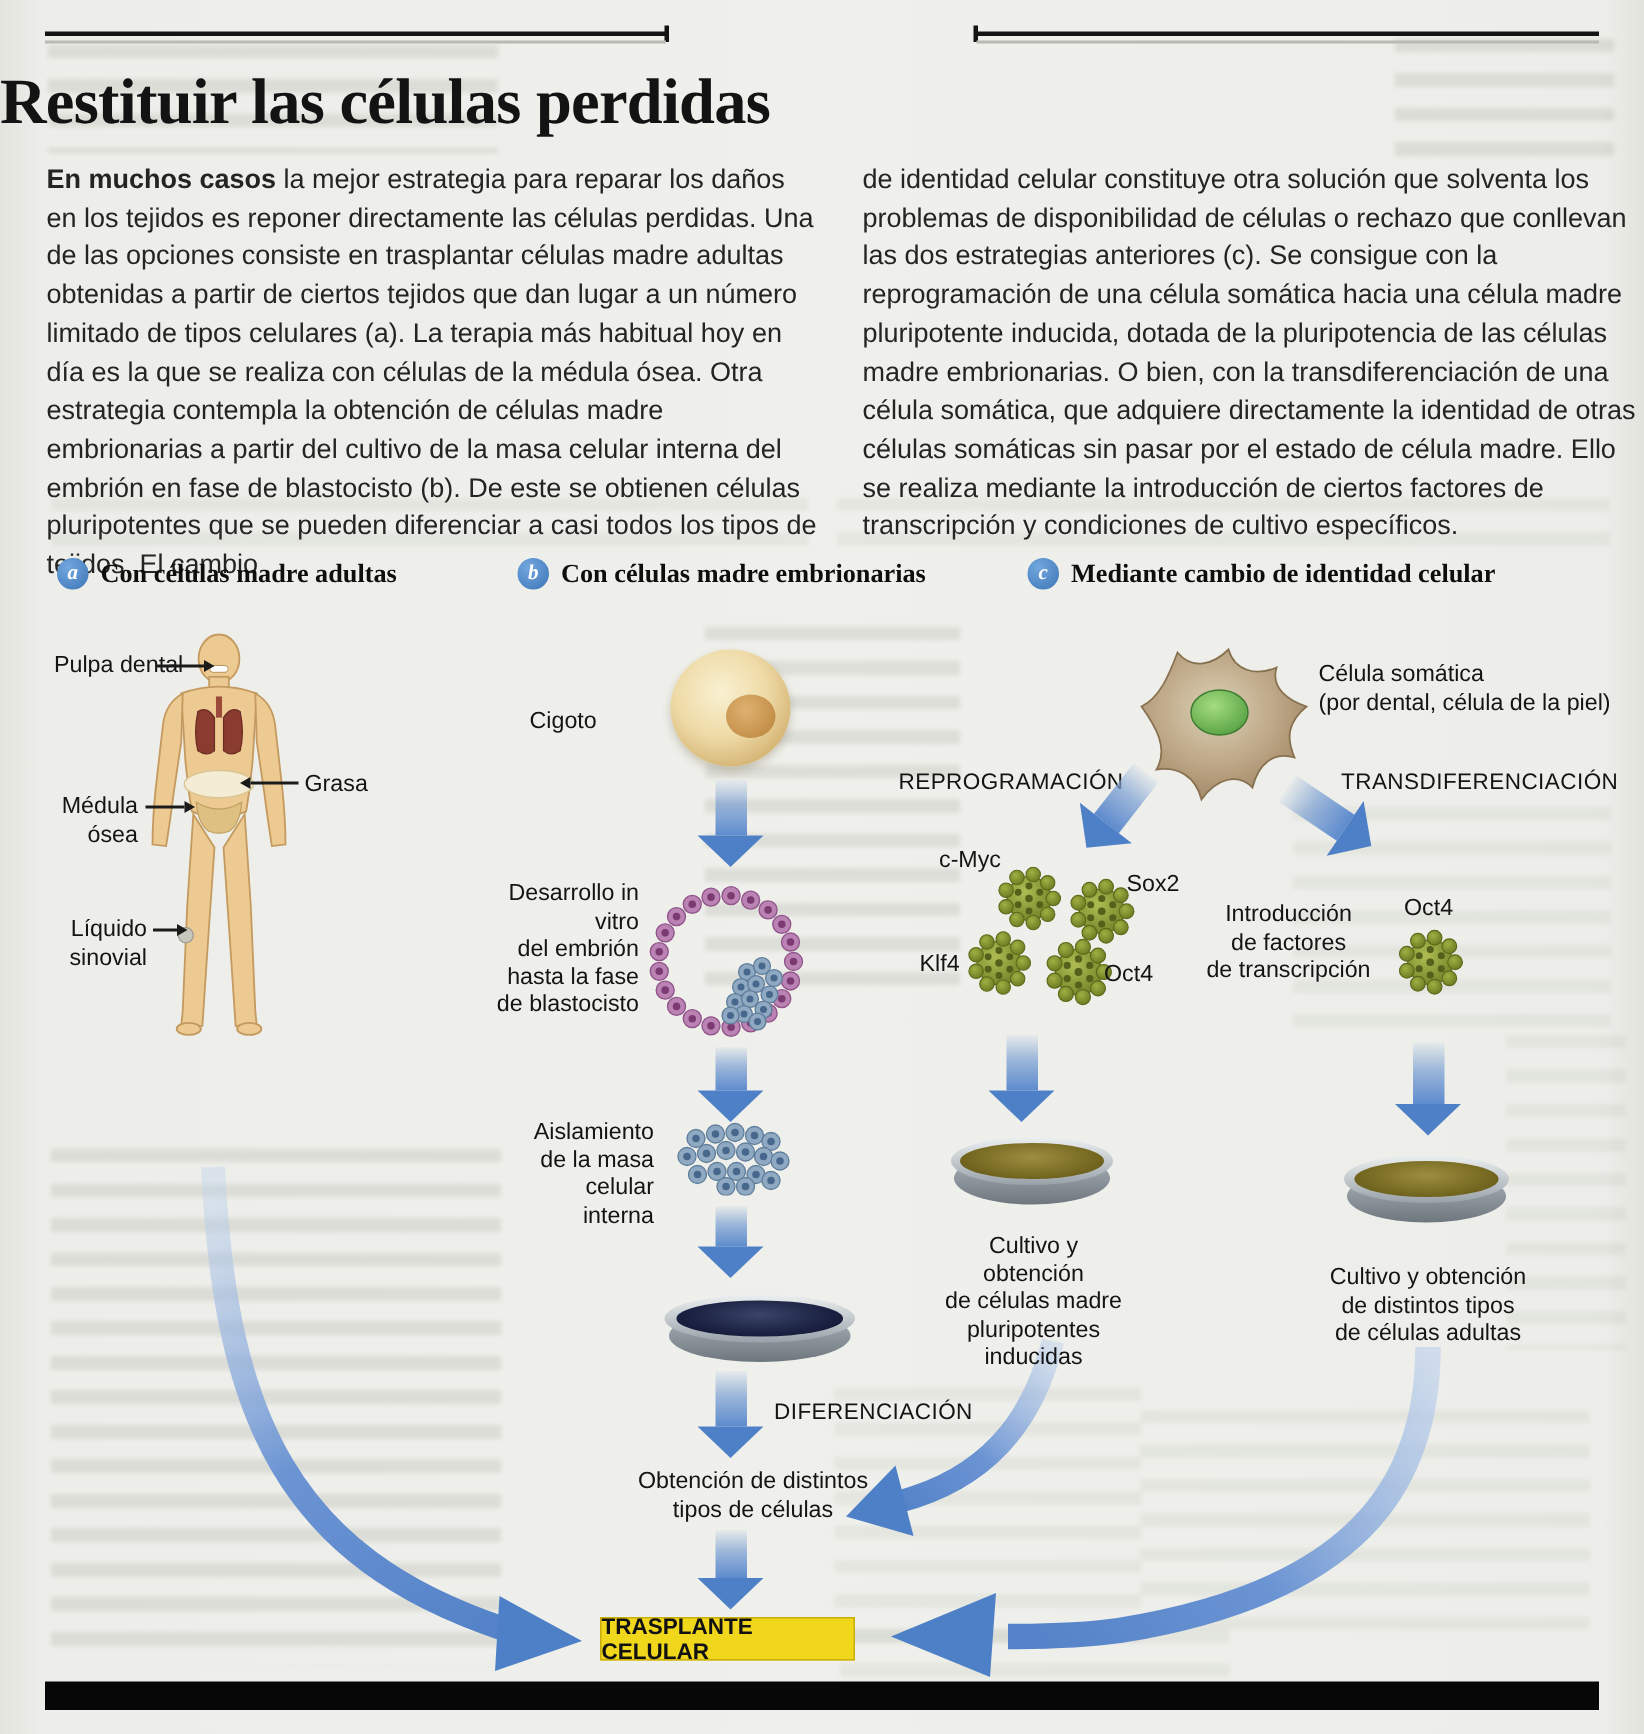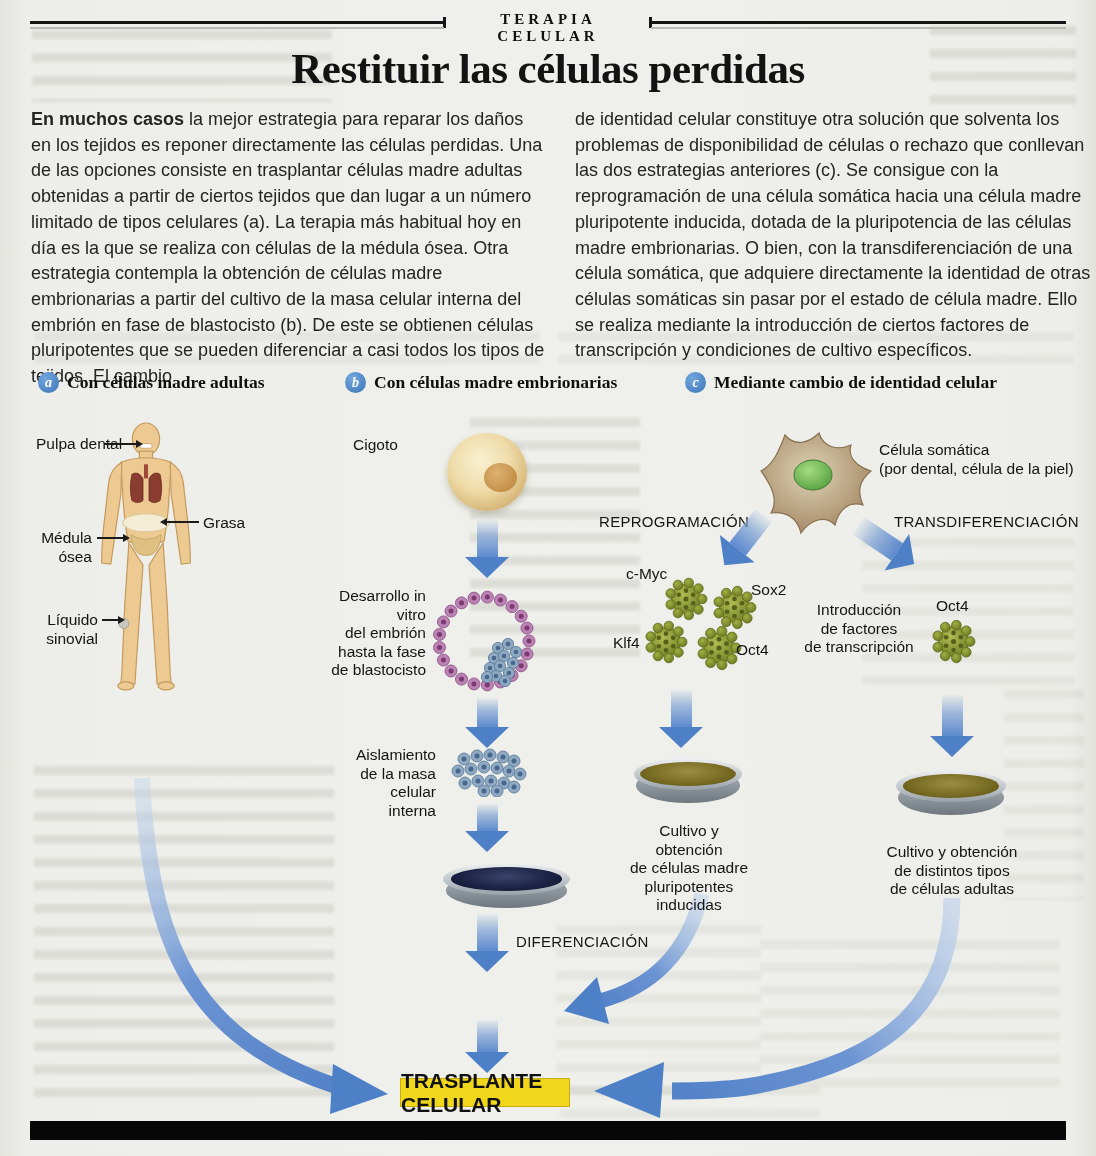--- a/index.html
+++ b/index.html
@@ -20,21 +20,21 @@
   
   .rule{position:absolute; top:21px; height:3px; background:#141414;}
   .rule::after{content:""; position:absolute; left:0; right:0; top:6px; height:2px; background:#b9bab4;}
   .rule.l::before{content:""; position:absolute; right:-2px; top:-4px; width:3px; height:11px; background:#141414;}
   .rule.r::before{content:""; position:absolute; left:-2px; top:-4px; width:3px; height:11px; background:#141414;}
   .kicker{
     position:absolute; top:11px; left:448px; width:200px; text-align:center;
     font:bold 15px "Liberation Serif",serif; letter-spacing:4px; color:#101010;
   }
   .title{
-    position:absolute; top:44px; left:0; width:100%; text-align:center;
+    position:absolute; top:44px; left:0; width:100%; 
     font:bold 43px "Liberation Serif",serif; color:#131313; letter-spacing:-.5px;
   }
   
   .intro{position:absolute; top:107px; font-size:18px; line-height:25.7px; color:#242424;}
   .intro b{font-weight:bold;}
   
   .sec{position:absolute; display:flex; align-items:center; gap:8px;}
   .sec .dot{
     width:21px; height:21px; border-radius:50%; flex:0 0 auto;
     background:radial-gradient(circle at 35% 30%, #72a7de, #3c74b6);
@@ -68,21 +68,21 @@
   .dish .well.olive{background:radial-gradient(ellipse at 50% 40%, #9c8e40 0%, #73661f 65%, #5c5118 100%);}
   
   .cigoto{position:absolute; border-radius:50%;
     background:radial-gradient(circle at 42% 36%, #f9f1d2 0%, #eedaa6 45%, #d6b576 76%, #b99250 100%);
     box-shadow:0 3px 6px rgba(90,70,30,.25);}
   .cigoto .nuc{position:absolute; left:46%; top:38%; width:42%; height:38%; border-radius:50%;
     background:radial-gradient(circle at 40% 35%, #dfb271, #c08c44 80%);}
   
   .ybox{position:absolute; background:#f0d71c; border:1px solid #c9ae0b;
     display:flex; align-items:center; justify-content:center;
-    font-weight:bold; font-size:21px; color:#111;}
+    font-weight:bold; font-size:15px; color:#111;}
   
   .bottombar{position:absolute; background:#070707;}
   .curves,.decosvg{position:absolute; left:0; top:0; pointer-events:none;}
   .virion{position:absolute;}
 </style>
 </head>
 <body>
 
 <div class="page">
 
@@ -125,21 +125,20 @@
   <div class="ghost" style="left:470px;top:418px;width:170px;height:250px;"></div>
   <div class="ghost" style="left:34px;top:766px;width:300px;height:345px;"></div>
   <div class="ghost light" style="left:556px;top:925px;width:205px;height:180px;"></div>
   <div class="ghost light" style="left:862px;top:538px;width:212px;height:155px;"></div>
   <div class="ghost light" style="left:1004px;top:690px;width:80px;height:210px;"></div>
   <div class="ghost light" style="left:760px;top:940px;width:300px;height:150px;"></div>
   <div class="ghost light" style="left:560px;top:1086px;width:260px;height:44px;"></div>
 
   <div class="rule l" style="left:30px;width:414px;"></div>
   <div class="rule r" style="left:651px;width:415px;"></div>
-  <div class="kicker">TERAPIA CELULAR</div>
   <div class="title">Restituir las células perdidas</div>
 
   <div class="intro" style="left:31px;width:516px;">
     <b>En muchos casos</b><span> la mejor estrategia para reparar los daños en los tejidos es reponer directamente las células perdidas. Una de las opciones consiste en trasplantar células madre adultas obtenidas a partir de ciertos tejidos que dan lugar a un número limitado de tipos celulares (a). La terapia más habitual hoy en día es la que se realiza con células de la médula ósea. Otra estrategia contempla la obtención de células madre embrionarias a partir del cultivo de la masa celular interna del embrión en fase de blastocisto (b). De este se obtienen células pluripotentes que se pueden diferenciar a casi todos los tipos de tejidos. El cambio</span>
   </div>
   <div class="intro" style="left:575px;width:520px;">
     <span>de identidad celular constituye otra solución que solventa los problemas de disponibilidad de células o rechazo que conllevan las dos estrategias anteriores (c). Se consigue con la reprogramación de una célula somática hacia una célula madre pluripotente inducida, dotada de la pluripotencia de las células madre embrionarias. O bien, con la transdiferenciación de una célula somática, que adquiere directamente la identidad de otras células somáticas sin pasar por el estado de célula madre. Ello se realiza mediante la introducción de ciertos factores de transcripción y condiciones de cultivo específicos.</span>
   </div>
 
   <div class="sec" style="left:38px;top:372px;">
@@ -210,21 +209,21 @@
 
   <div class="lbl r" style="left:34px;top:529px;width:58px;">Médula
 ósea</div>
   <div class="leader ar" style="left:97px;top:537px;width:26px;"></div>
 
   <div class="lbl r" style="left:38px;top:611px;width:60px;">Líquido
 sinovial</div>
   <div class="leader ar" style="left:102px;top:619px;width:16px;"></div>
 
 
-  <div class="lbl" style="left:353px;top:436px;">Cigoto</div>
+  <div class="lbl" style="left:353px;top:472px;">Cigoto</div>
   <div class="cigoto" style="left:447px;top:433px;width:80px;height:78px;">
     <div class="nuc"></div>
   </div>
 
   <div class="varrow" style="left:465px;top:520px;height:58px;">
     <div class="shaft"></div>
       <div class="head"></div>
   </div>
 
   <svg id="blasto-svg" class="decosvg" style="left:430px;top:588px;" width="108" height="106" viewBox="0 0 108 106">
@@ -357,20 +356,22 @@
       <div class="rim"></div>
       <div class="well dark"></div>
   </div>
 
   <div class="varrow" style="left:465px;top:914px;height:58px;">
     <div class="shaft"></div>
       <div class="head"></div>
   </div>
   <div class="lbl caps" style="left:516px;top:933px;">DIFERENCIACIÓN</div>
 
+  <div class="lbl c" style="left:407px;top:979px;width:190px;">Obtención de distintos
+tipos de células</div>
 
   <div class="varrow" style="left:465px;top:1020px;height:53px;">
     <div class="shaft"></div>
       <div class="head"></div>
   </div>
 
   <div class="ybox" style="left:400px;top:1078px;width:168px;height:27px;">TRASPLANTE CELULAR</div>
 
   <svg class="decosvg" style="left:753px;top:425px;" width="124" height="118" viewBox="0 0 124 118">
     <defs>

